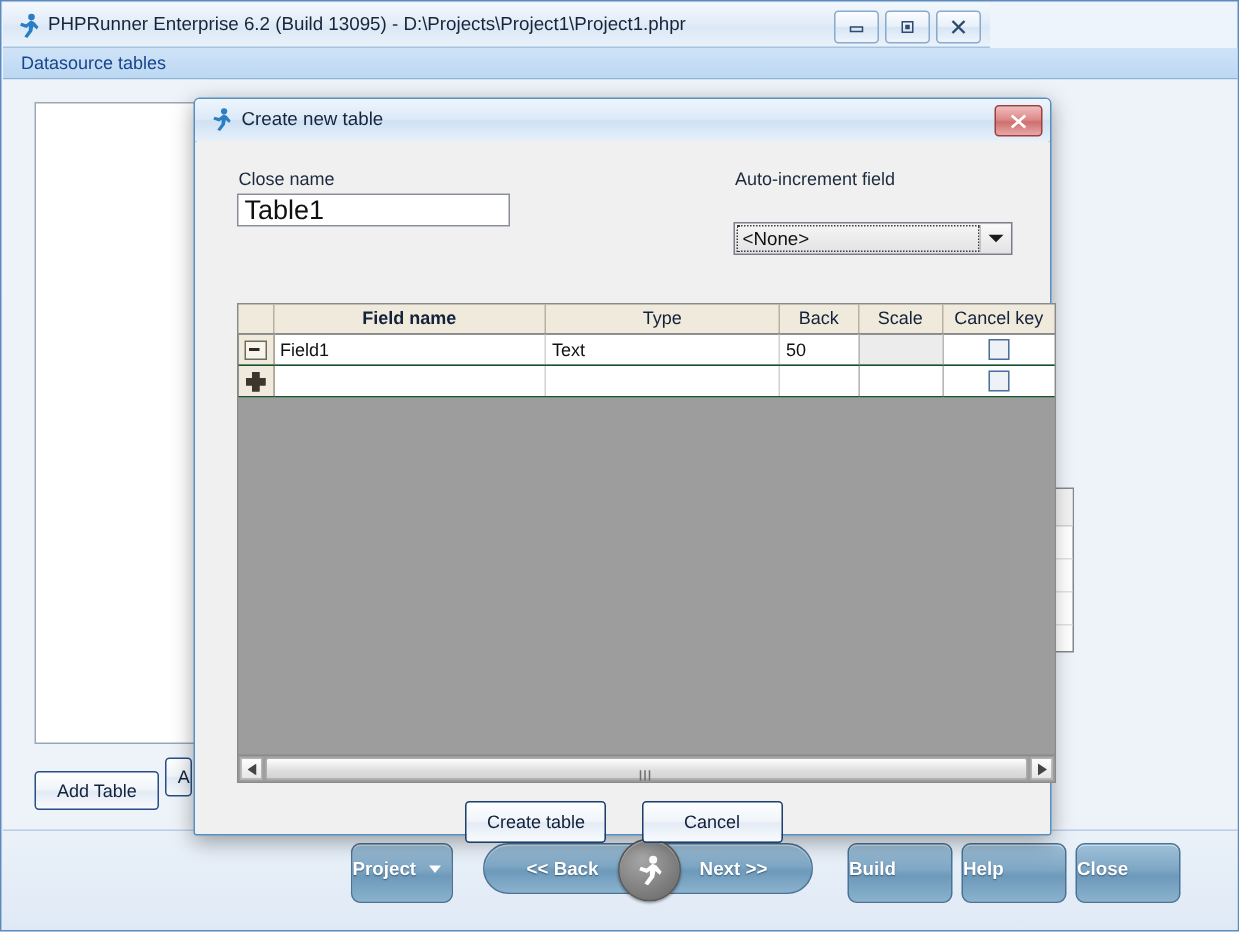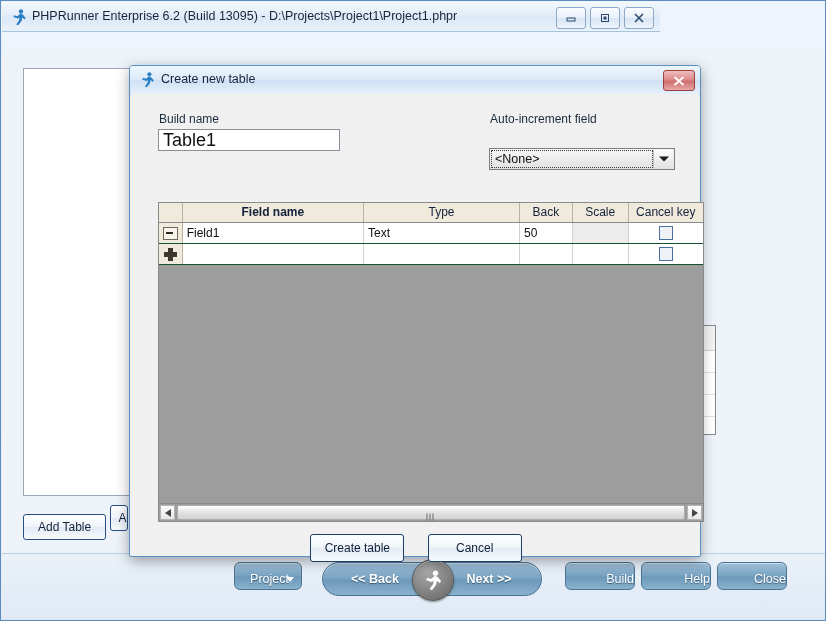--- a/index.html
+++ b/index.html
@@ -117,25 +117,25 @@
   .bottombar{
     position:absolute;left:1px;top:552px;width:824px;height:68px;
     background:linear-gradient(to bottom,#eaf1f9 0%,#dfe9f5 100%);
     border-top:1px solid #b8cee6;
     box-sizing:border-box;
   }
   .nav{
     position:absolute;left:0;top:8px;width:824px;height:40px;
   }
   .navbtn{
-    position:absolute;top:0;height:28px;line-height:32px;
+    position:absolute;top:0;height:40px;line-height:32px;
     border:1px solid #4a7396;border-radius:6px;
     background:linear-gradient(to bottom,#9fc0d8 0%,#7da6c4 45%,#6d99ba 55%,#8ab2cd 100%);
-    color:#ffffff;font-size:12.5px;font-weight:normal;
-    text-align:right;
+    color:#ffffff;font-size:12.5px;font-weight:bold;
+    text-align:left;
     text-shadow:0 1px 1px rgba(32,60,85,.7);
     box-shadow:inset 0 1px 0 rgba(255,255,255,.45);
     box-sizing:border-box;
   }
   #nav-project{left:232px;width:68px;}
   #nav-project .caret{
     position:absolute;right:7px;top:14px;
     width:0;height:0;border-left:4px solid transparent;border-right:4px solid transparent;
     border-top:5px solid #ffffff;
   }
@@ -336,20 +336,23 @@
         </svg>
       </div>
       <div class="tb-btn">
         <svg width="12" height="11" viewBox="0 0 12 11">
           <path d="M2 1.5 L10 9.5 M10 1.5 L2 9.5" stroke="#2d4a6e" stroke-width="1.6" fill="none"></path>
         </svg>
       </div>
     </div>
   </div>
 
+  <div class="tabstrip">
+    <div class="tab-label">Datasource tables</div>
+  </div>
 
   <div class="work">
 
     <div class="panel-left">
       <div class="panel-scroll">
         <div class="sb-arrow up">
           <svg width="8" height="6" viewBox="0 0 8 6">
             <path d="M4 0 L8 6 L0 6 Z" fill="#555"></path>
           </svg>
         </div>
@@ -420,21 +423,21 @@
       <div class="dlg-title">Create new table</div>
       <div class="dlg-close">
         <svg width="13" height="11" viewBox="0 0 13 11">
           <path d="M2 1.5 L11 9.5 M11 1.5 L2 9.5" stroke="#ffffff" stroke-width="1.8" fill="none"></path>
         </svg>
       </div>
     </div>
 
     <div class="dlg-body">
 
-      <div class="field-label" style="left:28px;top:18px;">Build name</div>
+      <div class="field-label" style="left:28px;top:18px;">Close name</div>
       <input class="text-input" style="left: 27px; top: 35px; width: 182px; height: 22px;" value="Table1">
 
       <div class="field-label" style="left:359px;top:18px;">Auto-increment field</div>
       <div class="combo">
         <div class="inner">&lt;None&gt;</div>
         <div class="arrow"></div>
       </div>
 
       <div class="grid">
         <table>

